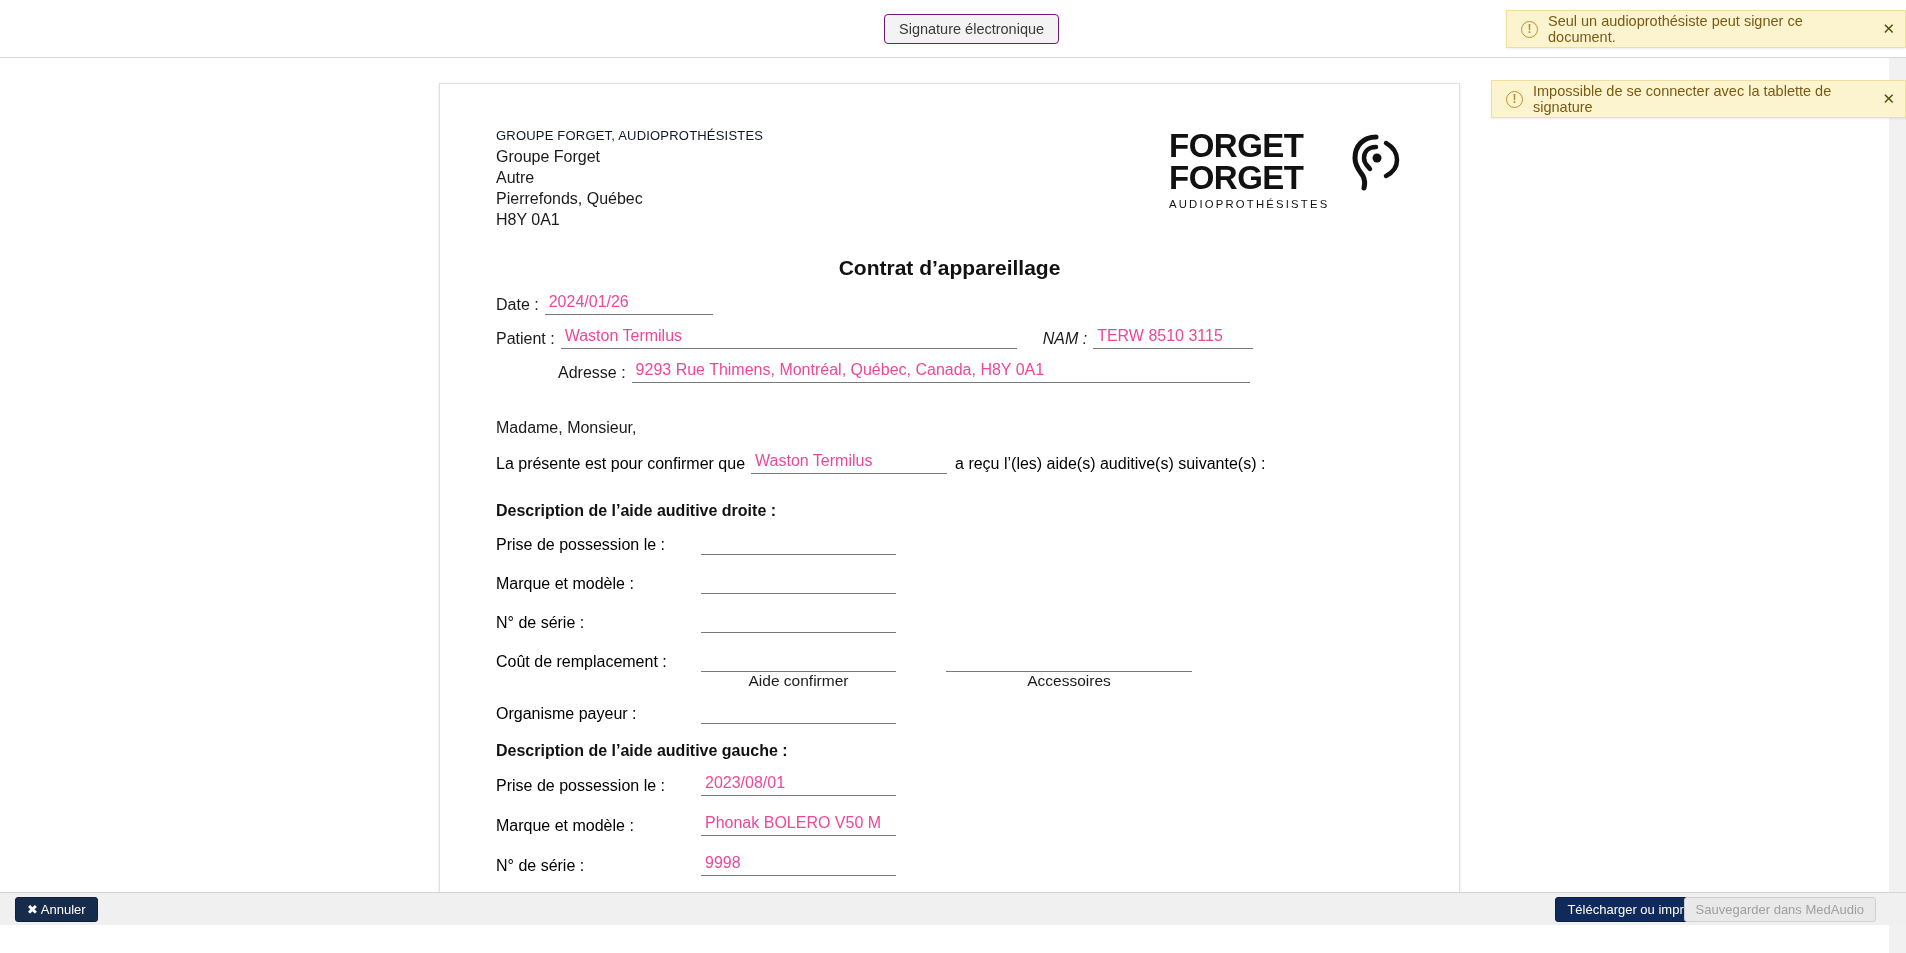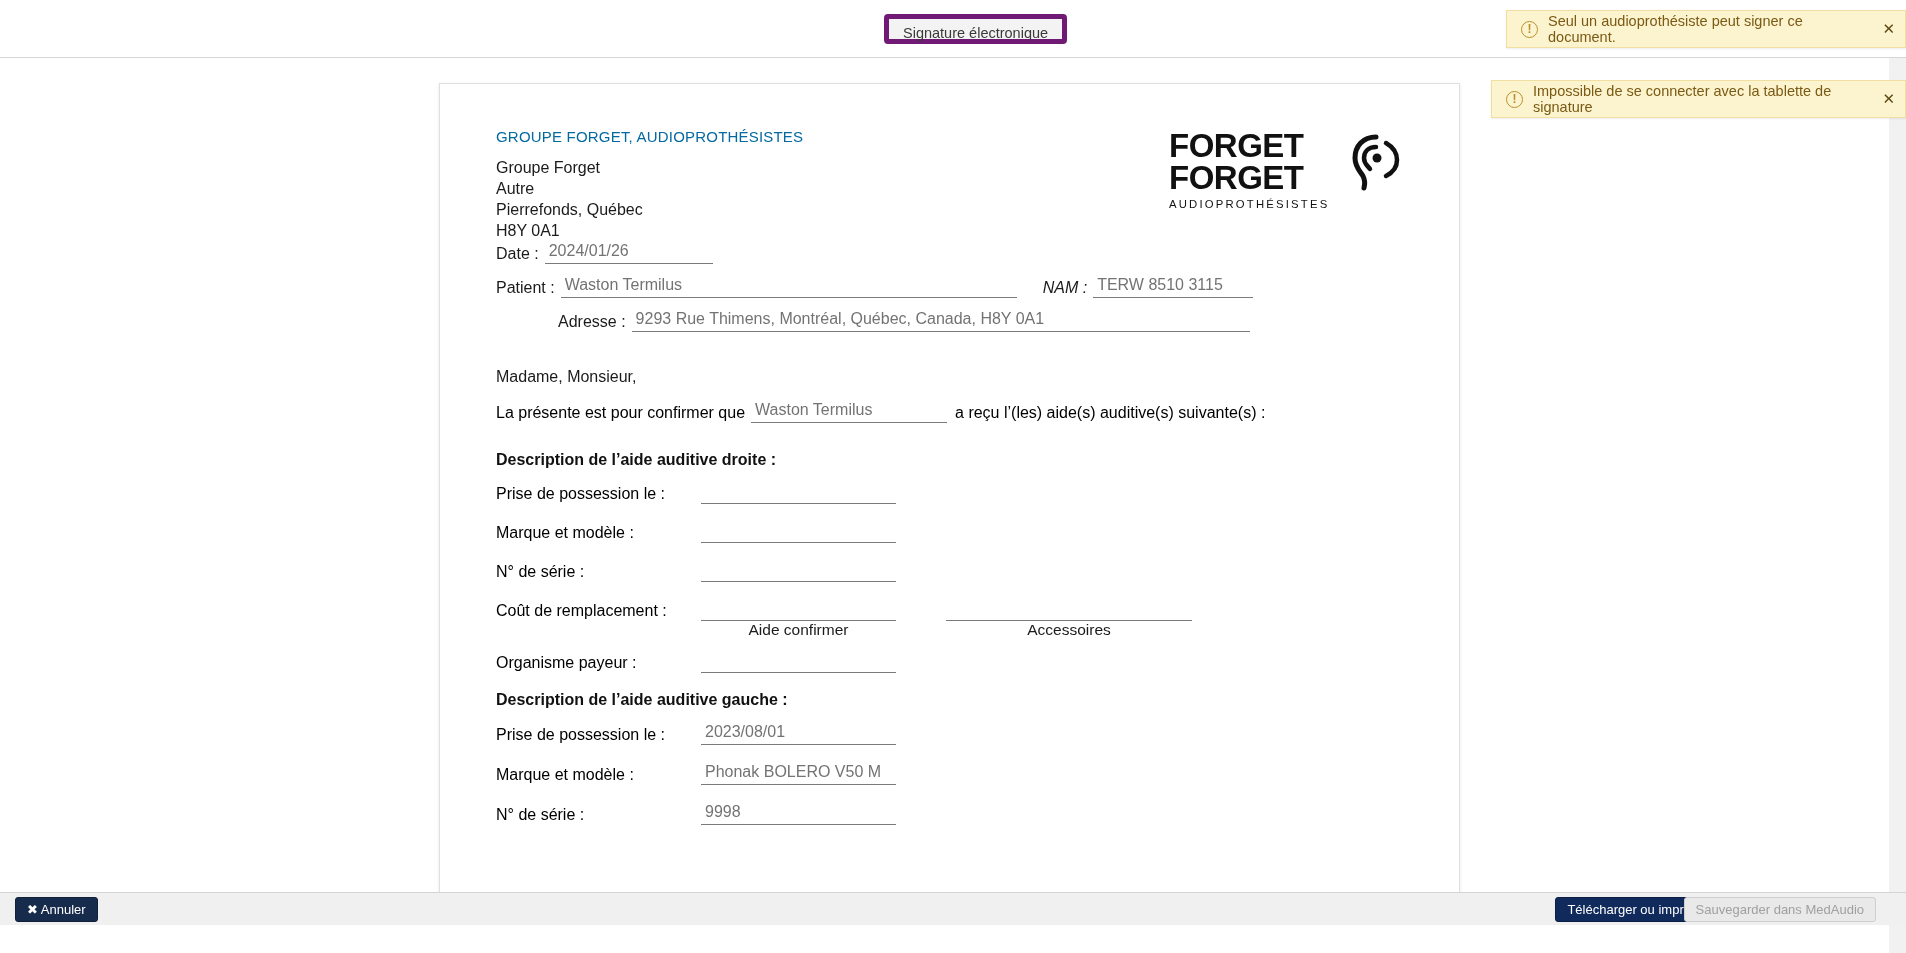--- a/index.html
+++ b/index.html
@@ -31,21 +31,21 @@
   .topbar-btn {
     position: absolute;
     left: 884px;
     top: 14px;
     height: 30px;
     padding: 0 14px;
     line-height: 28px;
     font-size: 14.5px;
     color: #3a3a3a;
     background: #f3f3f3;
-    border: 5px solid #701a75;
+    border: 1px solid #701a75;
     border-radius: 4px;
     cursor: pointer;
     white-space: nowrap;
   }
 
   
   .workspace {
     position: absolute;
     top: 58px; left: 0;
     width: 1906px;
@@ -95,24 +95,24 @@
   }
   .vscroll-arrow.up { top: 0; }
   .vscroll-arrow.down { bottom: 0; }
 
   
   .letterhead {
     position: relative;
     min-height: 110px;
   }
   .clinic-name {
-    font-size: 15px;
-    color: #0369a1;
+    font-size: 13px;
+    color: #0f172a;
     letter-spacing: 0.2px;
-    margin-bottom: 12px;
+    margin-bottom: 3px;
   }
   .clinic-line {
     font-size: 16px;
     color: #1b1b1b;
     line-height: 1.32;
   }
   .logo {
     position: absolute;
     right: 2px;
     top: 2px;
@@ -157,21 +157,21 @@
     align-items: flex-end;
     margin-bottom: 11px;
     font-size: 16px;
     color: #1b1b1b;
   }
   .flabel { white-space: nowrap; padding-right: 6px; line-height: 20px; }
   .fval {
     border-bottom: 1px solid #7a7a7a;
     line-height: 20px;
     padding: 0 4px 2px 4px;
-    color: #737373;
+    color: #ec4899;
     min-height: 22px;
     font-size: 16px;
   }
   .fval.empty { color: transparent; }
 
   .w-date   { width: 168px; }
   .w-patient{ width: 456px; }
   .w-nam    { width: 160px; }
   .w-addr   { width: 618px; }
   .w-inline { width: 196px; }
@@ -344,20 +344,21 @@
             <svg width="54" height="58" viewBox="0 0 54 58" xmlns="http://www.w3.org/2000/svg">
               <path d="M27 3 C14 3 6 12 6 24 c0 9 5 13 8 18 c2 4 2 8 1 12" fill="none" stroke="#111" stroke-width="5" stroke-linecap="round"></path>
               <path d="M27 13 C19 13 15 18 15 24 c0 6 4 8 6 11" fill="none" stroke="#111" stroke-width="4.5" stroke-linecap="round"></path>
               <circle cx="28" cy="24" r="4.5" fill="#111"></circle>
               <path d="M37 9 c7 4 11 10 11 17 c0 8 -5 13 -11 16" fill="none" stroke="#111" stroke-width="4.5" stroke-linecap="round"></path>
             </svg>
           </span>
         </div>
       </div>
 
+      <div class="doc-title">Contrat d’appareillage</div>
 
       <div class="frow">
         <span class="flabel">Date :</span>
         <span class="fval w-date">2024/01/26</span>
       </div>
 
       <div class="frow">
         <span class="flabel">Patient :</span>
         <span class="fval w-patient">Waston Termilus</span>
         <span class="flabel" style="margin-left:26px;font-style:italic;">NAM :</span>

